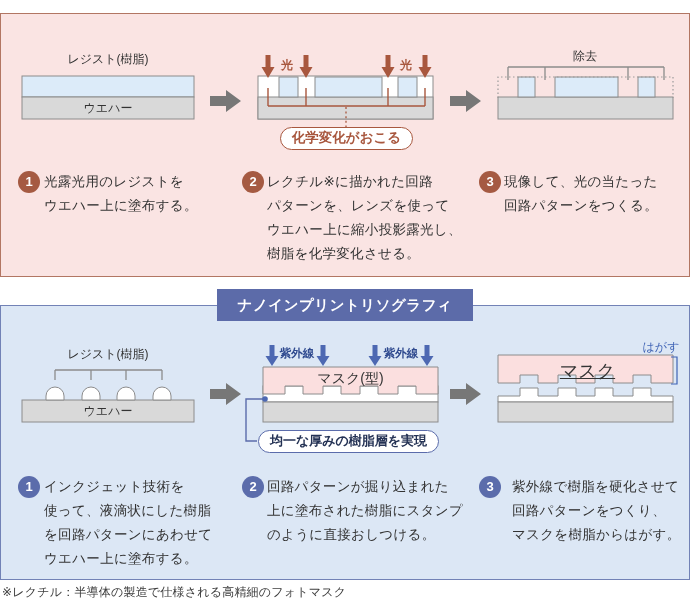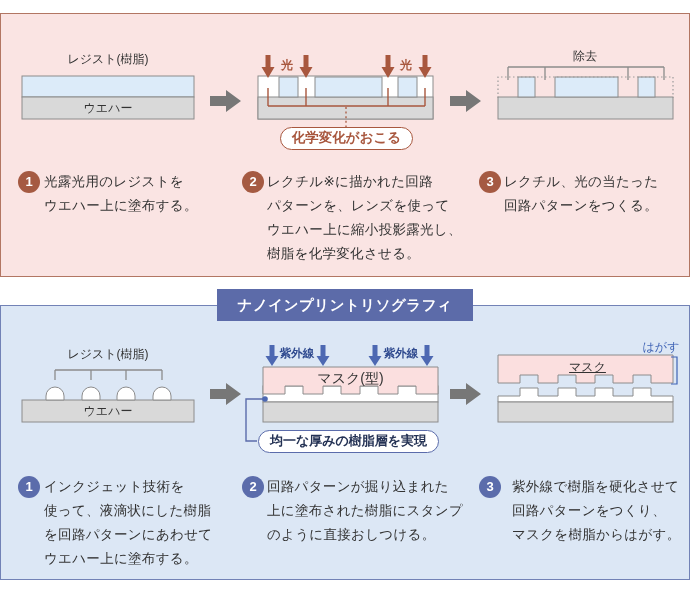--- a/index.html
+++ b/index.html
@@ -149,31 +149,31 @@
     </div>
   <div class="step-num num-top" style="left:242px;top:171px;">2</div>
   <div class="step-lines" style="left:267px;top:170px;">
       <div>レクチル※に描かれた回路</div>
       <div>パターンを、レンズを使って</div>
       <div>ウエハー上に縮小投影露光し、</div>
       <div>樹脂を化学変化させる。</div>
     </div>
   <div class="step-num num-top" style="left:479px;top:171px;">3</div>
   <div class="step-lines" style="left:504px;top:170px;">
-      <div>レクチル、光の当たった</div>
+      <div>現像して、光の当たった</div>
       <div>回路パターンをつくる。</div>
     </div>
 
   <div class="lbl" style="left:24px;top:346px;width:168px;">レジスト(樹脂)</div>
   <div class="lbl" style="left:22px;top:403px;width:172px;">ウエハー</div>
   <div class="lbl lbl-sm lbl-uv" style="left:277px;top:346px;width:40px;">紫外線</div>
   <div class="lbl lbl-sm lbl-uv" style="left:381px;top:346px;width:40px;">紫外線</div>
   <div class="lbl" style="left:263px;top:370px;width:175px;font-size:14px;">マスク(型)</div>
   <div class="callout callout-bottom">均一な厚みの樹脂層を実現</div>
-  <div class="lbl" style="left:498px;top:359px;width:179px;font-size:12px;text-decoration:underline;">マスク</div>
+  <div class="lbl" style="left:498px;top:359px;width:179px;font-size:18px;text-decoration:underline;">マスク</div>
   <div class="lbl lbl-peel" style="left:637px;top:339px;width:48px;">はがす</div>
 
   <div class="step-num num-bottom" style="left:18px;top:476px;">1</div>
   <div class="step-lines" style="left:44px;top:475px;">
       <div>インクジェット技術を</div>
       <div>使って、液滴状にした樹脂</div>
       <div>を回路パターンにあわせて</div>
       <div>ウエハー上に塗布する。</div>
     </div>
   <div class="step-num num-bottom" style="left:242px;top:476px;">2</div>
@@ -182,13 +182,14 @@
       <div>上に塗布された樹脂にスタンプ</div>
       <div>のように直接おしつける。</div>
     </div>
   <div class="step-num num-bottom" style="left:479px;top:476px;">3</div>
   <div class="step-lines" style="left:504px;top:475px;margin-left:8px;">
       <div>紫外線で樹脂を硬化させて</div>
       <div>回路パターンをつくり、</div>
       <div>マスクを樹脂からはがす。</div>
     </div>
 
+  <div class="footnote">※レクチル：半導体の製造で仕様される高精細のフォトマスク</div>
 </div>
 
 </body></html>

